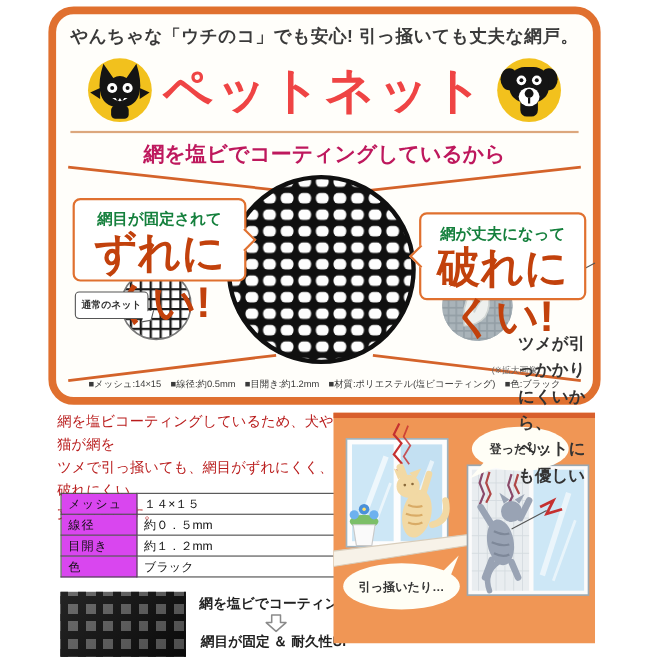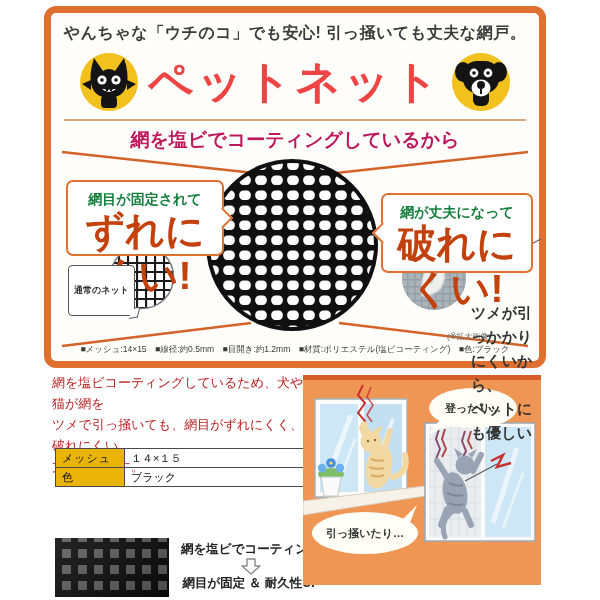--- a/index.html
+++ b/index.html
@@ -1,21 +1,21 @@
 <!DOCTYPE html>
 <html><head>
 <meta charset="utf-8">
 <style>
   html,body{margin:0;padding:0;background:#fff;}
   .page{position:relative;width:600px;height:600px;background:#ffffff;overflow:hidden;
         font-family:"Liberation Sans","DejaVu Sans",sans-serif;color:#333;}
 
   
   .banner{position:absolute;left:44px;top:6px;width:502px;height:362px;
-          box-sizing:border-box;border:7px solid #e0702f;border-radius:12px;
+          box-sizing:border-box;border:7px solid #e0702f;border-radius:23px;
           background:#fffefa;}
   .banner-inner{position:absolute;inset:0;}
   .tagline{position:absolute;top:10px;left:0;right:0;text-align:center;
            font-size:16px;font-weight:bold;color:#3a3a3a;letter-spacing:.5px;}
   .logo-row{position:absolute;top:33px;left:0;right:0;height:72px;}
   .pet-icon{position:absolute;top:4px;width:64px;height:64px;}
   .pet-icon.cat{left:26px;} .pet-icon.dog{right:26px;}
   .main-title{position:absolute;left:95px;right:95px;top:0;height:72px;line-height:72px;
               text-align:center;font-size:45px;font-weight:bold;color:#ef4444;letter-spacing:3px;}
   .divider{position:absolute;top:106px;left:13px;right:13px;border-top:2px solid #dca77d;}
@@ -33,41 +33,41 @@
   .bubble.right-b .tail{left:-8px;transform:translateY(-50%) rotate(45deg);
           border-bottom:2px solid #e0702f;border-left:2px solid #e0702f;}
   .bubble .b1{font-size:14px;font-weight:bold;color:#15803d;margin-top:9px;}
   .bubble .b2{font-size:39px;font-weight:bold;color:#c2410c;line-height:1.15;}
 
   .mesh-circle{position:absolute;left:154px;top:145px;z-index:2;}
   .grid-circle{position:absolute;left:58px;top:231px;z-index:2;}
   .claw-circle{position:absolute;left:349px;top:231px;z-index:2;}
 
   .normal-label{position:absolute;left:17px;top:252px;z-index:4;background:#fff;
-       border:1.5px solid #555;border-radius:4px;padding:18px 5px;font-size:9px;font-weight:bold;color:#333;}
+       border:1.5px solid #555;border-radius:4px;padding:5px 5px;font-size:9px;font-weight:bold;color:#333;}
   .normal-label .ltail{position:absolute;right:-5px;bottom:-3px;width:8px;height:8px;background:#fff;
        border-right:1.5px solid #555;border-bottom:1.5px solid #555;transform:rotate(-10deg) skew(-25deg);}
 
   .claw-note{position:absolute;left:420px;top:240px;width:72px;font-size:15px;font-weight:bold;
        color:#333;line-height:1.6;white-space:pre-line;z-index:3;}
   .claw-note .slash{position:absolute;width:36px;border-top:1.5px solid #555;}
   .claw-note .slash.top{top:-6px;right:0;transform:rotate(-28deg);}
   .claw-note .slash.bottom{bottom:-4px;left:-8px;transform:rotate(-28deg);}
 
   .zoom-note{position:absolute;left:350px;top:318px;width:90px;text-align:right;
              font-size:8px;color:#666;}
   .spec-line{position:absolute;bottom:5px;left:0;right:0;text-align:center;
              font-size:8.5px;color:#3a3a3a;}
 
   
   .description{position:absolute;left:52px;top:372px;width:262px;font-size:13px;
                line-height:1.62;color:#b91c1c;white-space:pre-line;}
   .spec-table{position:absolute;left:55px;top:448px;border-collapse:collapse;font-size:11px;color:#111;}
   .spec-table td{border:1px solid #4a4a4a;padding:1.5px 6px;height:14px;}
-  .spec-table td.lbl{background:#eab308;width:56px;letter-spacing:1px;}
+  .spec-table td.lbl{background:#d946ef;width:56px;letter-spacing:1px;}
   .spec-table td.val{width:178px;}
 
   .mesh-photo{position:absolute;left:55px;top:538px;width:114px;height:59px;
       background-color:#5c5c5c;
       background-image:
         linear-gradient(135deg,rgba(255,255,255,.10),rgba(0,0,0,.18)),
         repeating-linear-gradient(0deg,#0c0c0c 0 7px,rgba(0,0,0,0) 7px 16px),
         repeating-linear-gradient(90deg,#0c0c0c 0 7px,rgba(0,0,0,0) 7px 16px);}
 
   .coating-note{position:absolute;left:176px;top:541px;width:150px;text-align:center;}
@@ -216,20 +216,28 @@
 ツメで引っ掻いても、網目がずれにくく、破れにくい
 丈夫な網です。</div>
 
   <table class="spec-table">
     <tbody>
       <tr>
         <td class="lbl">メッシュ</td>
         <td class="val">１４×１５</td>
         </tr>
       <tr>
+        <td class="lbl">線径</td>
+        <td class="val">約０．５mm</td>
+        </tr>
+      <tr>
+        <td class="lbl">目開き</td>
+        <td class="val">約１．２mm</td>
+        </tr>
+      <tr>
         <td class="lbl">色</td>
         <td class="val">ブラック</td>
         </tr>
     </tbody>
   </table>
 
   <div class="mesh-photo"></div>
 
   <div class="coating-note">
     <div class="c1">網を塩ビでコーティング</div>

